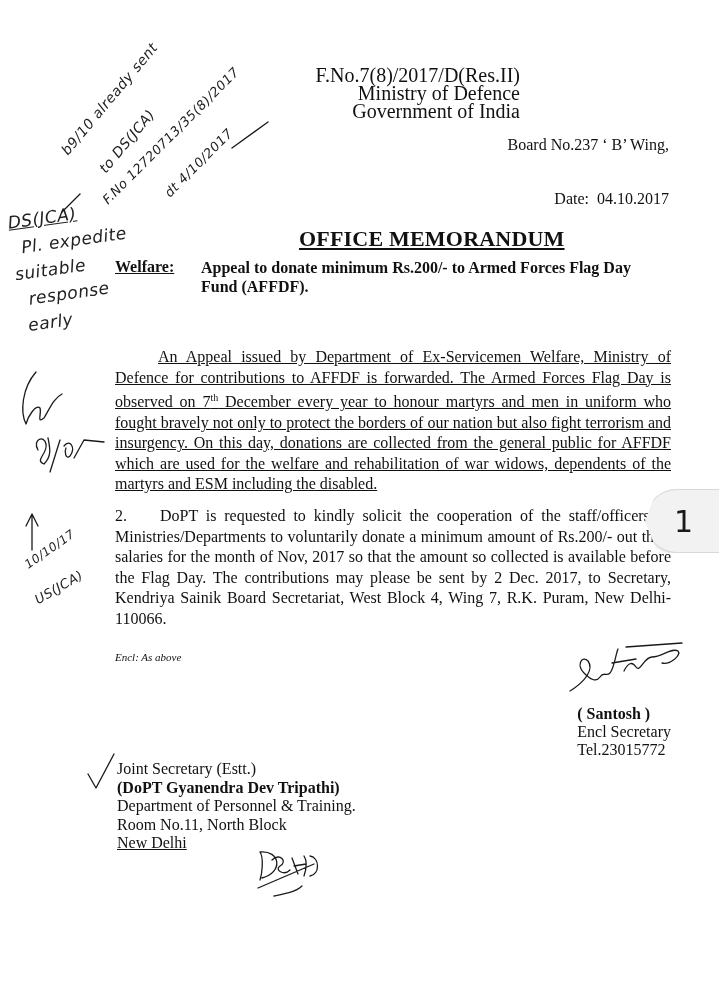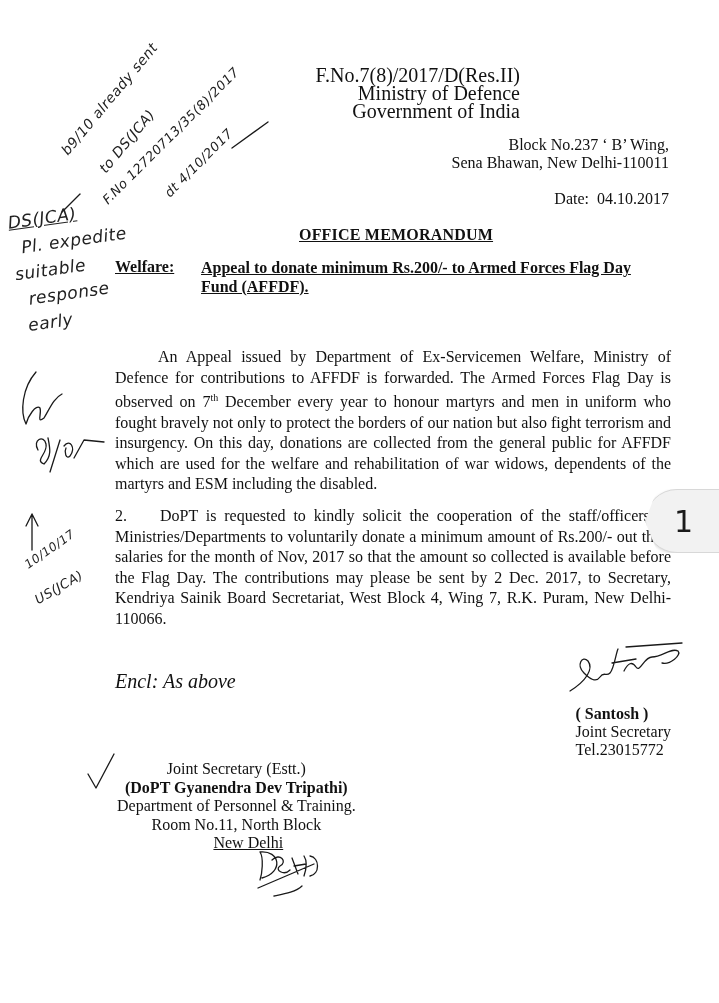--- a/index.html
+++ b/index.html
@@ -47,80 +47,78 @@
       right: 50px;
       top: 190px;
       font-size: 16px;
       white-space: pre;
       text-align: center;
     }
 
     .om-title {
       left: 299px;
       top: 226px;
-      font-size: 16px;
+      font-size: 22px;
       font-weight: bold;
       text-decoration: underline;
       letter-spacing: 0.2px;
     }
 
     .subject-label {
       left: 115px;
       top: 258px;
       font-size: 16px;
       font-weight: bold;
       text-decoration: underline;
     }
     .subject-text {
       left: 201px;
       top: 258px;
       width: 470px;
       font-size: 16px;
       line-height: 19px;
       font-weight: bold;
-      text-decoration: underline;
     }
 
     .para {
       left: 115px;
       width: 556px;
       font-size: 16px;
       line-height: 20.5px;
       text-align: justify;
     }
-    .para1 { top: 347px; }
+    .para1 { top: 347px; text-decoration: underline; }
     .para1 .indent { display: inline-block; width: 43px; }
     .para2 { top: 506px; }
     .para2 .num { display: inline-block; width: 45px; }
 
     .encl {
       left: 115px;
-      top: 670px;
-      font-size: 20px;
+      top: 651px;
+      font-size: 11px;
       font-style: italic;
     }
 
     .signatory {
       right: 48px;
       top: 705px;
       text-align: left;
       font-size: 16px;
       line-height: 18px;
     }
     .signatory .name { font-weight: bold; }
 
     .addressee {
       left: 117px;
       top: 760px;
       font-size: 16px;
       line-height: 18.5px;
-      text-align: center;
     }
     .addressee .bold { font-weight: bold; }
-    .addressee .underline { text-decoration: underline; margin-left: 24px; }
+    .addressee .underline { text-decoration: underline; }
 
     
     .page-badge {
       left: 645px;
       top: 489px;
       width: 90px;
       height: 64px;
       background: #f2f2f2;
       border: 1px solid #d8d8d8;
       border-radius: 32px 0 0 32px;
@@ -151,22 +149,21 @@
 </head>
 <body>
 
 <div class="abs letterhead">
   <div>F.No.7(8)/2017/D(Res.II)</div>
   <div>Ministry of Defence</div>
   <div>Government of India</div>
 </div>
 
 <div class="abs address">
-  <div>Block No.237 ‘ B’ Wing,</div>
-  <div>Sena Bhawan, New Delhi-110011</div>
+  <div>Board No.237 ‘ B’ Wing,</div>
 </div>
 
 <div class="abs date">Date:  04.10.2017</div>
 
 <div class="abs om-title">OFFICE MEMORANDUM</div>
 
 <div class="abs subject-label">Welfare:</div>
 <div class="abs subject-text">Appeal to donate minimum Rs.200/- to Armed Forces Flag Day Fund (AFFDF).</div>
 
 <div class="abs para para1">
@@ -178,21 +175,21 @@
 </div>
 
 <div class="abs encl">Encl: As above</div>
 
 <svg class="ink" style="left:566px; top:643px;" width="120" height="52" viewBox="0 0 120 52">
   <path d="M4 48 C 20 38, 28 26, 22 18 C 16 12, 10 22, 18 30 C 24 36, 30 40, 34 34 C 38 28, 40 34, 44 30 C 48 26, 50 10, 52 6 M46 20 L 70 16 M 58 28 C 62 20, 66 18, 70 24 C 74 30, 78 14, 86 14 C 96 14, 106 4, 112 8 C 116 12, 104 22, 96 20 M 60 4 L 116 0"></path>
 </svg>
 
 <div class="abs signatory">
   <div class="name">( Santosh )</div>
-  <div>Joint Secretary</div>
+  <div>Encl Secretary</div>
   <div>Tel.23015772</div>
 </div>
 
 <svg class="ink" style="left:86px; top:752px;" width="30" height="40" viewBox="0 0 30 40">
   <path d="M2 22 L 10 36 L 28 2"></path>
 </svg>
 <div class="abs addressee">
   <div>Joint Secretary (Estt.)</div>
   <div class="bold">(DoPT Gyanendra Dev Tripathi)</div>
   <div>Department of Personnel &amp; Training.</div>

